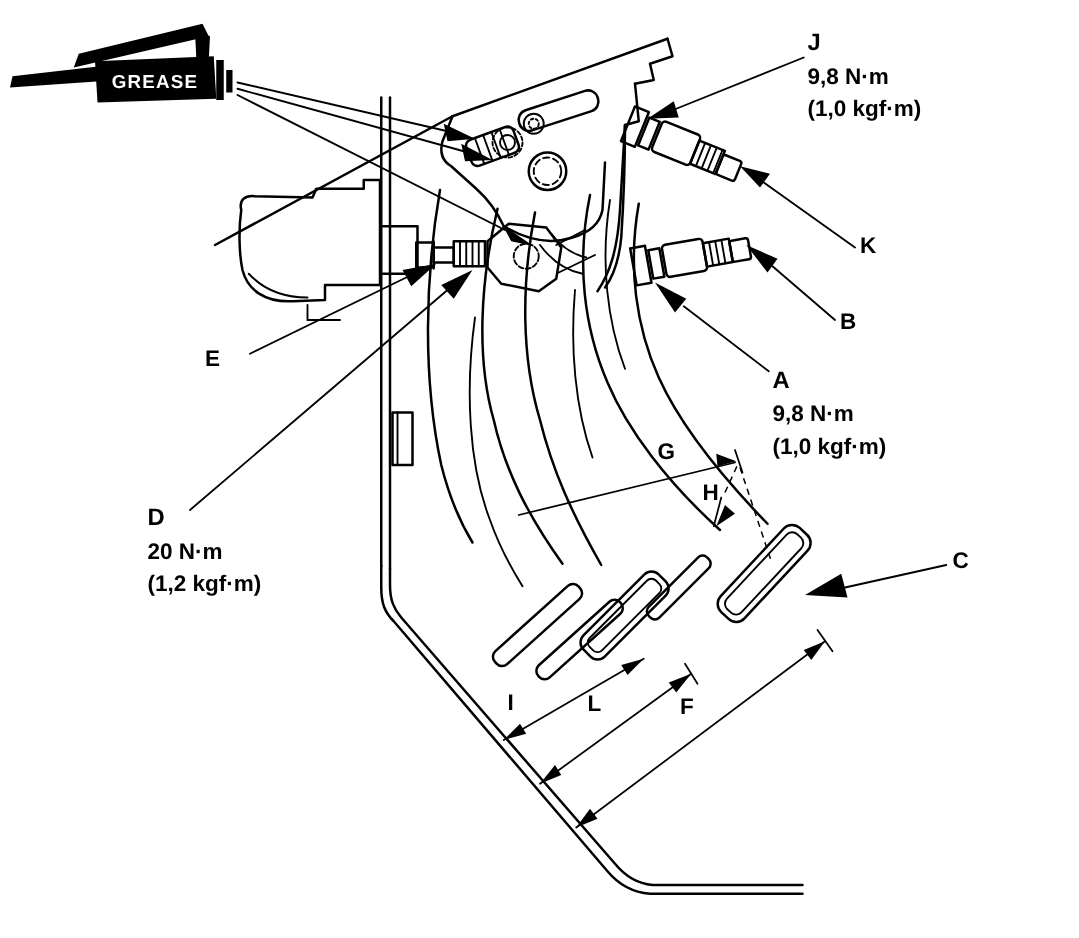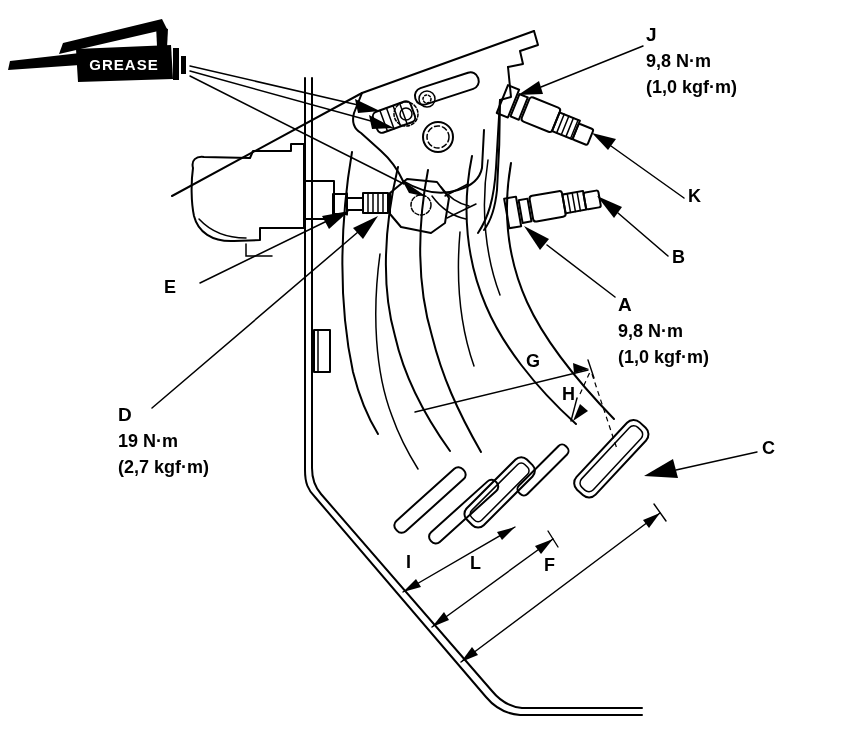--- a/index.html
+++ b/index.html
@@ -213,22 +213,22 @@
   <div class="callout" style="left:618px;top:292px;">
     <div class="letter">A</div>
     <div>9,8 N·m</div>
     <div>(1,0 kgf·m)</div>
   </div>
 
   <div class="callout letter" style="left:164px;top:274px;">E</div>
 
   <div class="callout" style="left:118px;top:402px;">
     <div class="letter">D</div>
-    <div>19 N·m</div>
-    <div>(2,7 kgf·m)</div>
+    <div>20 N·m</div>
+    <div>(1,2 kgf·m)</div>
   </div>
 
   <div class="callout letter" style="left:526px;top:348px;">G</div>
 
   <div class="callout letter" style="left:562px;top:381px;">H</div>
 
   <div class="callout letter" style="left:762px;top:435px;">C</div>
 
   <div class="callout letter" style="left:406px;top:549px;">I</div>
 

